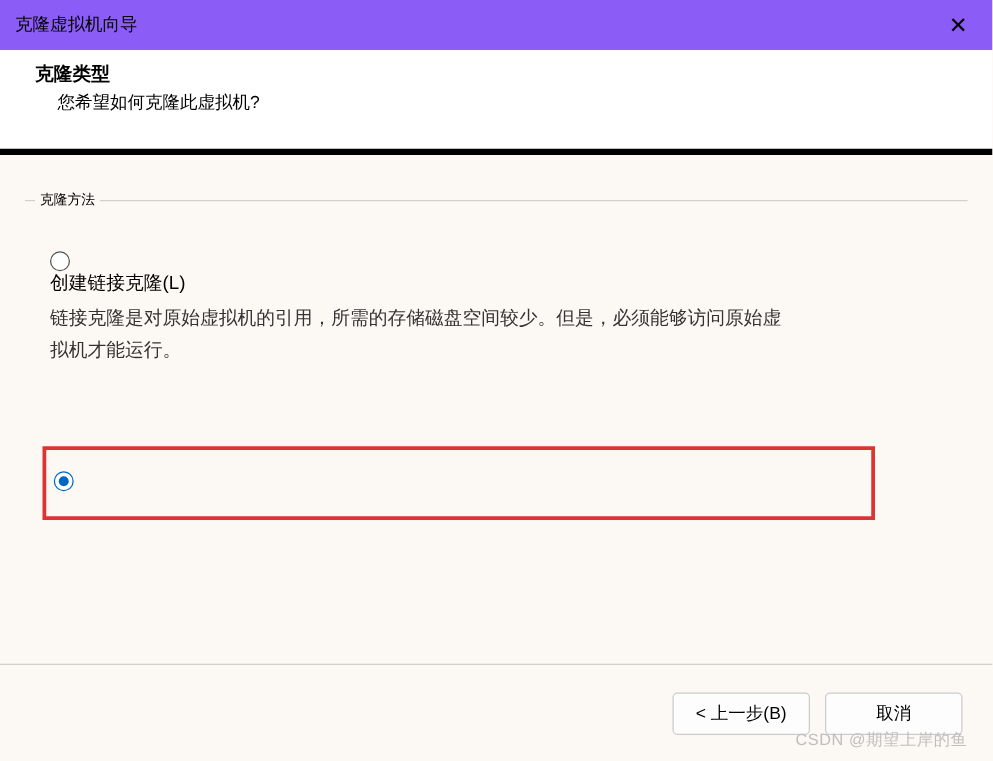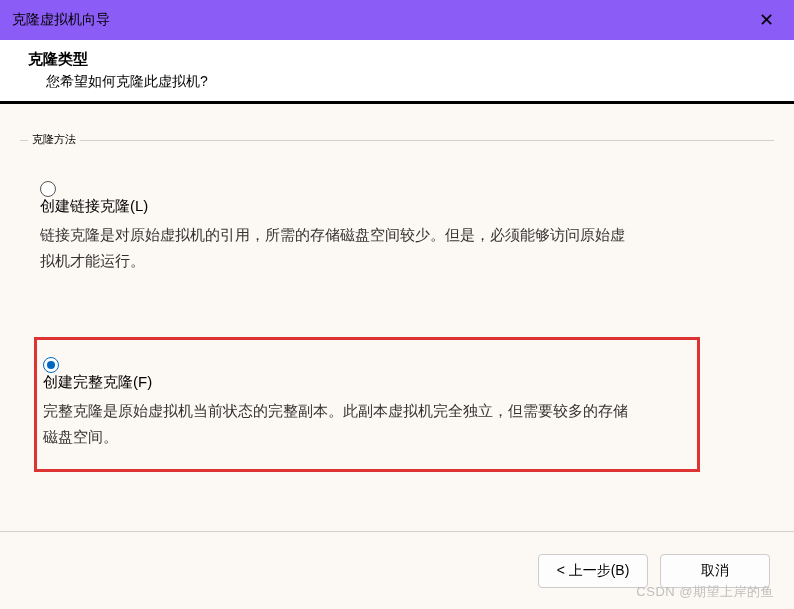--- a/index.html
+++ b/index.html
@@ -27,22 +27,22 @@
       font-size: 14px;
       color: #000;
     }
     .close-icon {
       font-size: 18px;
       cursor: pointer;
       padding: 4px 8px;
     }
     .header-section {
       background: #ffffff;
-      padding: 10px 28px 10px 28px;
-      border-bottom: 3px solid #000000;
+      padding: 10px 28px 28px 28px;
+      border-bottom: 5px solid #000000;
     }
     .header-title {
       font-size: 15px;
       font-weight: bold;
       color: #000;
       margin-bottom: 4px;
     }
     .header-subtitle {
       font-size: 14px;
       color: #000;
@@ -194,24 +194,20 @@
       <div class="radio-option">
         <div class="radio-circle"></div>
         <div class="radio-content">
           <div class="radio-label">创建链接克隆(L)</div>
           <div class="radio-description">链接克隆是对原始虚拟机的引用，所需的存储磁盘空间较少。但是，必须能够访问原始虚拟机才能运行。</div>
         </div>
       </div>
 
       <div class="radio-option highlighted">
         <div class="radio-circle selected"></div>
-        <div class="radio-content">
-          <div class="radio-label">创建完整克隆(F)</div>
-          <div class="radio-description">完整克隆是原始虚拟机当前状态的完整副本。此副本虚拟机完全独立，但需要较多的存储磁盘空间。</div>
-        </div>
       </div>
 
     </div>
   </div>
 </div>
 
 <div class="footer">
   <button class="btn">&lt; 上一步(B)</button>
   <button class="btn">取消</button>
 </div>

